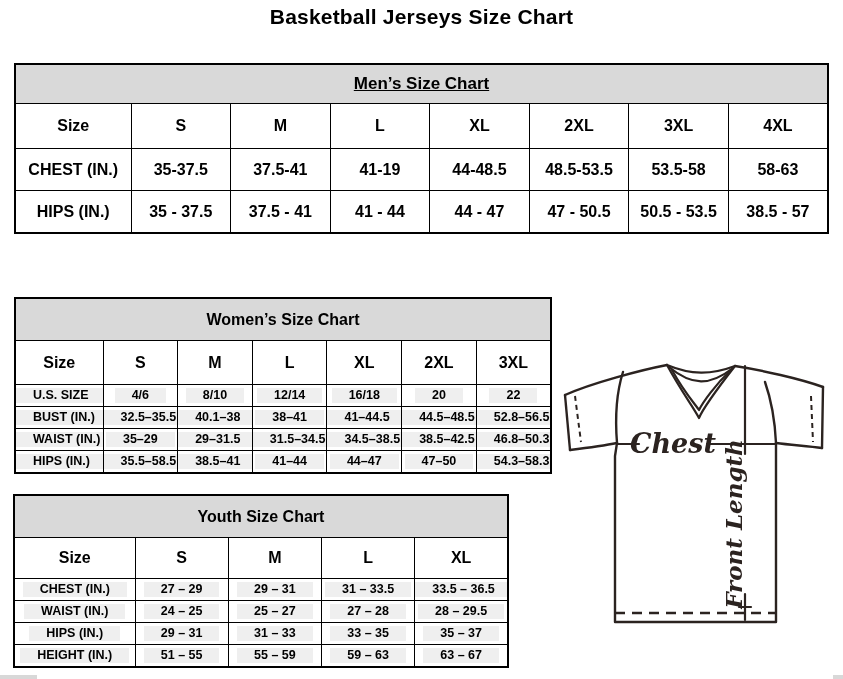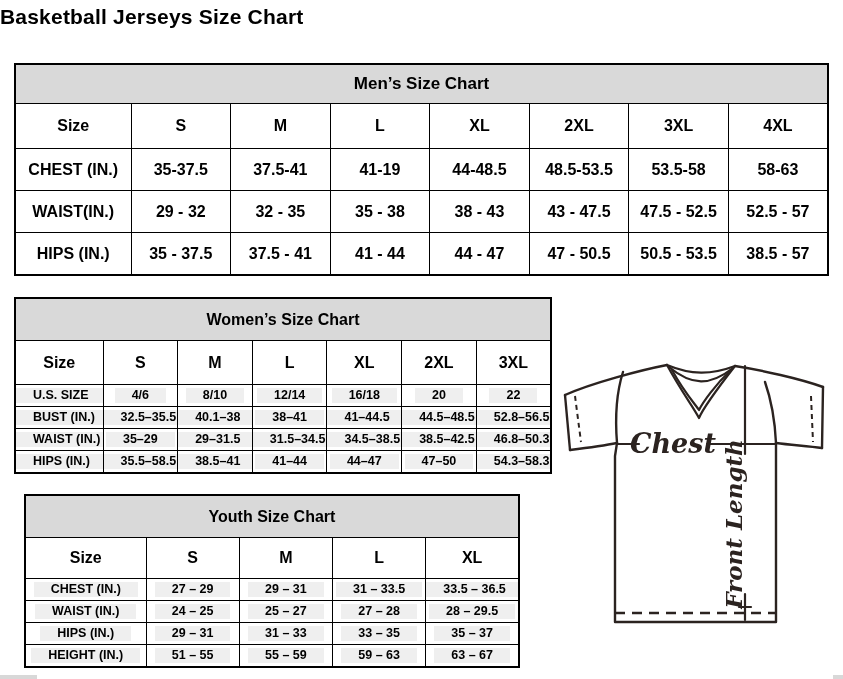--- a/index.html
+++ b/index.html
@@ -2,46 +2,46 @@
 <html><head>
 <meta charset="utf-8">
 <style>
   html,body { margin:0; padding:0; background:#fff; }
   .page {
     position:relative; width:843px; height:679px; background:#ffffff;
     font-family:"Liberation Sans", sans-serif; color:#000; overflow:hidden;
   }
   .title {
     position:absolute; top:5px; left:0; width:100%;
-    font-size:21px; font-weight:bold; margin:0;
+    text-align:center; font-size:21px; font-weight:bold; margin:0;
     letter-spacing:0.2px;
   }
   table.tbl {
     position:absolute; border-collapse:collapse; table-layout:fixed;
     border:2px solid #000;
   }
   .tbl td, .tbl th {
     border:1px solid #000; text-align:center; vertical-align:middle;
     font-weight:bold; padding:0; overflow:hidden; white-space:nowrap;
   }
   .tbl td.banner {
     background:#d9d9d9; border-bottom:1px solid #000;
   }
   
   .mens { left:14px; top:63px; width:815px; }
-  .mens td.banner { height:38px; font-size:17px; }
+  .mens td.banner { height:38px; font-size:17px;text-decoration:underline; }
   .mens tr.colhead th { height:44px; font-size:16px; }
   .mens tr.data th, .mens tr.data td { height:41px; font-size:16px; }
   
   .womens { left:14px; top:297px; width:538px; }
   .womens td.banner { height:41px; font-size:16px; }
   .womens tr.colhead th { height:43px; font-size:16px; }
   .womens tr.data th, .womens tr.data td { height:21px; font-size:12.5px; }
   
-  .youth { left:24px; top:494px; width:496px; }
+  .youth { left:13px; top:494px; width:496px; }
   .youth td.banner { height:41px; font-size:16px; }
   .youth tr.colhead th { height:40px; font-size:16px; }
   .youth tr.data th, .youth tr.data td { height:21px; font-size:12.5px; }
   
   .hl { background:#efefef; padding:0 17px; display:inline-block; line-height:1.25; }
   
   .jersey { position:absolute; left:556px; top:356px; }
   .jersey text {
     font-family:"DejaVu Serif", serif; font-style:italic; font-weight:bold;
     fill:#2b2320;
@@ -87,30 +87,20 @@
       <th>CHEST (IN.)</th>
       <td>35-37.5</td>
       <td>37.5-41</td>
       <td>41-19</td>
       <td>44-48.5</td>
       <td>48.5-53.5</td>
       <td>53.5-58</td>
       <td>58-63</td>
     </tr>
     <tr class="data">
-      <th>WAIST(IN.)</th>
-      <td>29 - 32</td>
-      <td>32 - 35</td>
-      <td>35 - 38</td>
-      <td>38 - 43</td>
-      <td>43 - 47.5</td>
-      <td>47.5 - 52.5</td>
-      <td>52.5 - 57</td>
-    </tr>
-    <tr class="data">
       <th>HIPS (IN.)</th>
       <td>35 - 37.5</td>
       <td>37.5 - 41</td>
       <td>41 - 44</td>
       <td>44 - 47</td>
       <td>47 - 50.5</td>
       <td>50.5 - 53.5</td>
       <td>38.5 - 57</td>
     </tr>
   </tbody>

